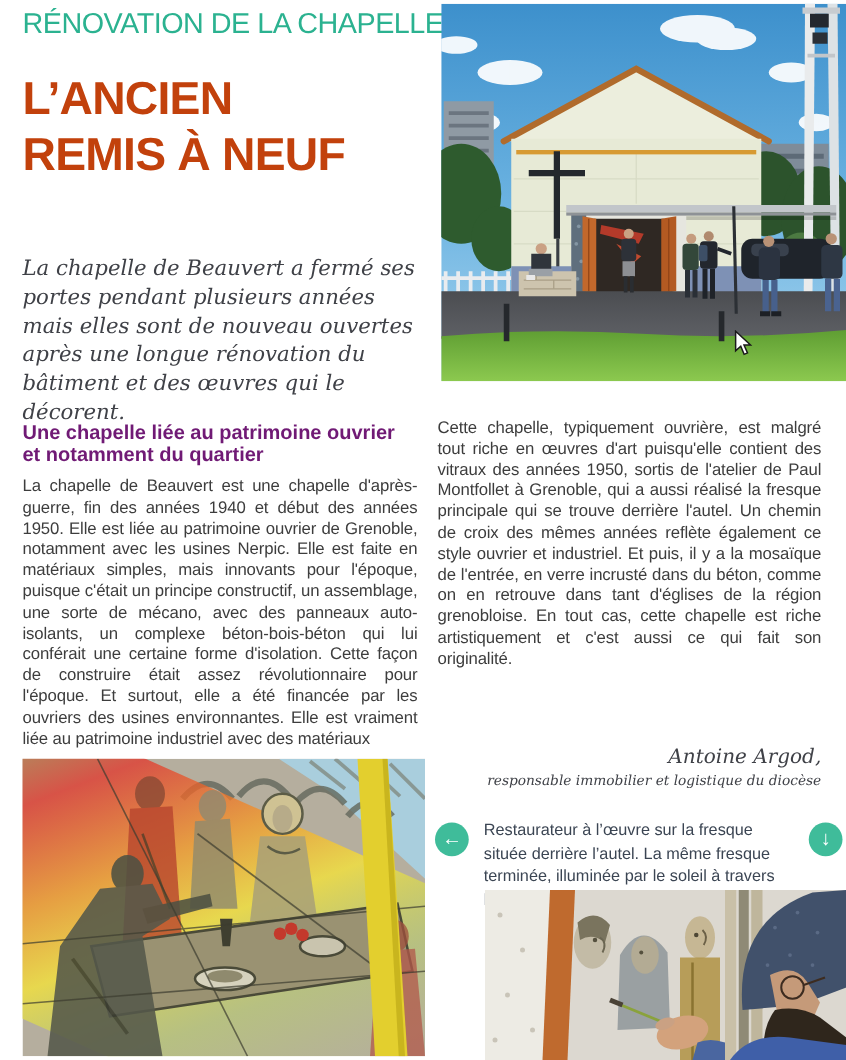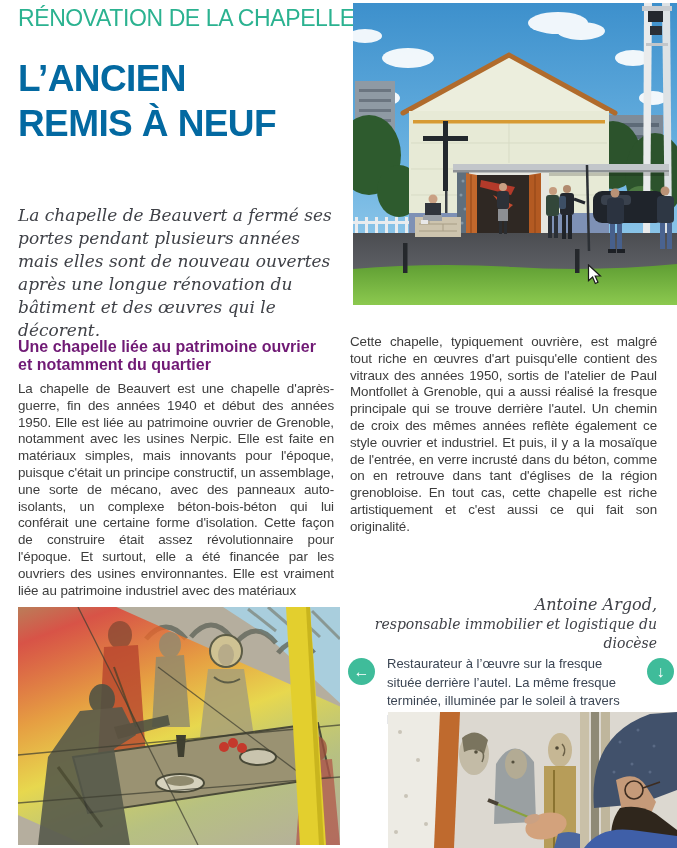--- a/index.html
+++ b/index.html
@@ -8,21 +8,21 @@
   .page { position:relative; width:677px; height:848px; background:#ffffff; overflow:hidden; }
 
   
   .kicker {
     position:absolute; left:18px; top:5px; width:340px;
     color:#2bb290; font-weight:normal; font-size:23px; line-height:27px;
     letter-spacing:-0.4px;
   }
   .main-title {
     position:absolute; left:18px; top:56px; width:340px;
-    color:#0369a1; font-weight:bold; font-size:37px; line-height:45px;
+    color:#c2410c; font-weight:bold; font-size:37px; line-height:45px;
     letter-spacing:-0.6px;
   }
 
   
   .intro {
     position:absolute; left:18px; top:204px; width:320px;
     font-family:"DejaVu Serif", serif; font-style:italic;
     font-size:17px; line-height:23px; color:#3f4147;
   }
 
@@ -39,21 +39,21 @@
   }
   .body-text + .body-text { margin-top:16px; }
 
   
   .signature {
     position:absolute; left:350px; top:595px; width:307px;
     text-align:right; font-family:"DejaVu Serif", serif; font-style:italic;
     color:#3f4147;
   }
   .signature .sig-name { font-size:16px; line-height:20px; }
-  .signature .sig-role { font-size:14px; line-height:19px; }
+  .signature .sig-role { font-size:11px; line-height:19px; }
 
   
   .caption-row {
     position:absolute; left:348px; top:655px; width:326px;
     display:flex; justify-content:space-between; align-items:flex-start;
   }
   .arrow-circle {
     flex:0 0 auto; width:27px; height:27px; border-radius:50%;
     background:#3fbc9a; color:#ffffff; display:flex; align-items:center;
     justify-content:center; font-size:16px; font-weight:bold; line-height:1;

